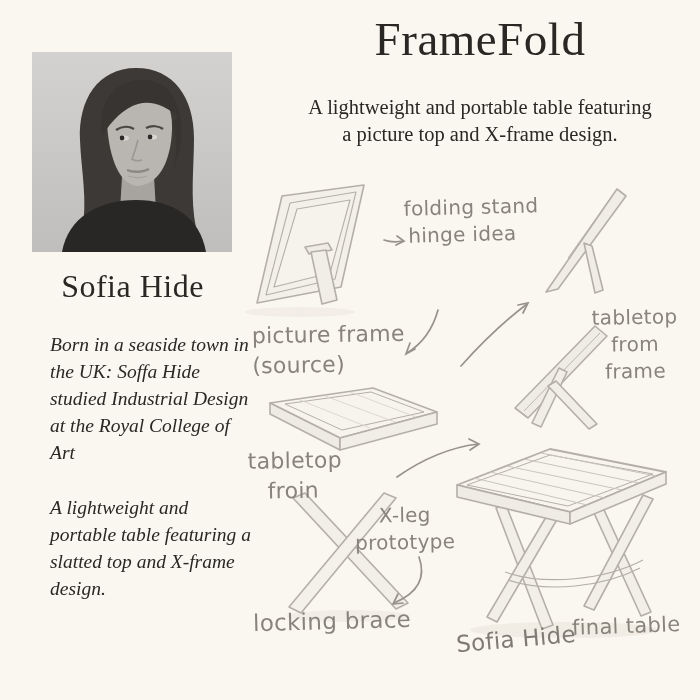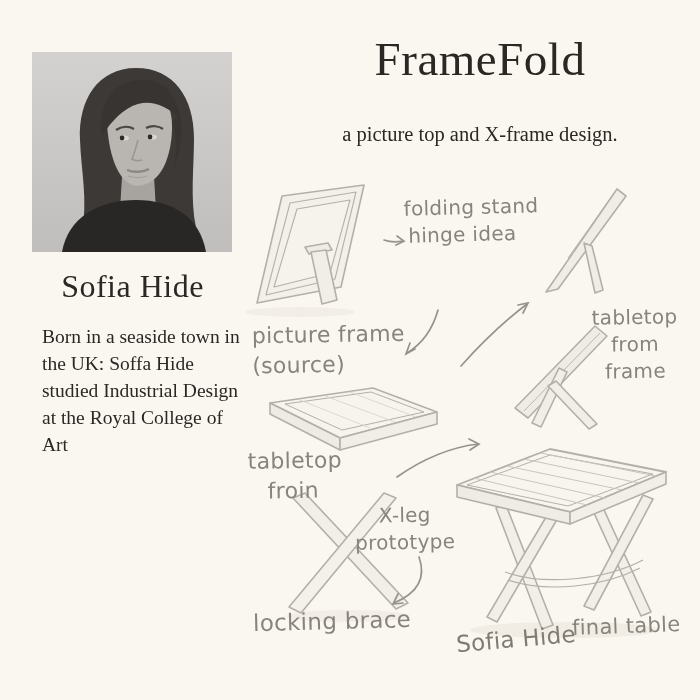--- a/index.html
+++ b/index.html
@@ -14,28 +14,28 @@
     position:absolute;left:32px;top:52px;width:200px;height:200px;
     background:#c6c5c3;
   }
   .photo svg{display:block;width:100%;height:100%;}
   .designer-name{
     position:absolute;left:30px;top:268px;width:205px;
     font-size:32px;font-weight:400;text-align:center;margin:0;
     letter-spacing:0.5px;
   }
   .bio{
-    position:absolute;left:38px;width:205px;margin:4px;
-    font-size:19.5px;line-height:1.38;
+    position:absolute;left:38px;width:205px;margin:12px;
+    font-size:19.5px;line-height:1.38;font-style:italic;
   }
   .bio1{top:320px;}
   .bio2{top:483px;}
   
   .title{
-    position:absolute;left:260px;top:32px;width:440px;margin:0;
+    position:absolute;left:260px;top:12px;width:440px;margin:0;
     font-size:47px;font-weight:400;text-align:center;letter-spacing:0.5px;
   }
   .subtitle{
     position:absolute;left:255px;top:94px;width:450px;margin:0;
     font-size:20.5px;line-height:1.3;text-align:center;
   }
   
   .sketches{position:absolute;left:0;top:0;width:700px;height:700px;}
   
   .hw{
@@ -92,24 +92,25 @@
 
       <path d="M106,88 C104,96 102,102 100,107 C103,109 107,109 110,108" stroke="#9b9793" stroke-width="1.6" fill="none"></path>
 
       <path d="M95,118 C102,121 112,120 117,117" stroke="#8b8783" stroke-width="2.4" fill="none"></path>
       <path d="M96,124 C103,126 110,126 115,124" stroke="#a5a19d" stroke-width="1.2" fill="none"></path>
     </svg>
   </div>
 
   <h2 class="designer-name">Sofia Hide</h2>
   <p class="bio bio1">Born in a seaside town in the UK: Soffa Hide studied Industrial Design at the Royal College of Art</p>
+  <p class="bio bio2">A lightweight and portable table featuring a slatted top and X-frame design.</p>
 
   <h1 class="title">FrameFold</h1>
   <p class="subtitle">
-    <br>
+    <span>A lightweight and portable table featuring</span><br>
     <span>a picture top and X-frame design.</span>
   </p>
 
   <svg class="sketches" viewBox="0 0 700 700">
     <g stroke="#b4b0a8" stroke-width="1.6" fill="#f3f0ea" stroke-linejoin="round">
 
       <g stroke="none">
         <ellipse cx="565" cy="630" rx="95" ry="8" fill="#f1ede5"></ellipse>
         <ellipse cx="348" cy="616" rx="62" ry="6" fill="#f2eee7"></ellipse>
         <ellipse cx="300" cy="312" rx="55" ry="5" fill="#f2eee7"></ellipse>

